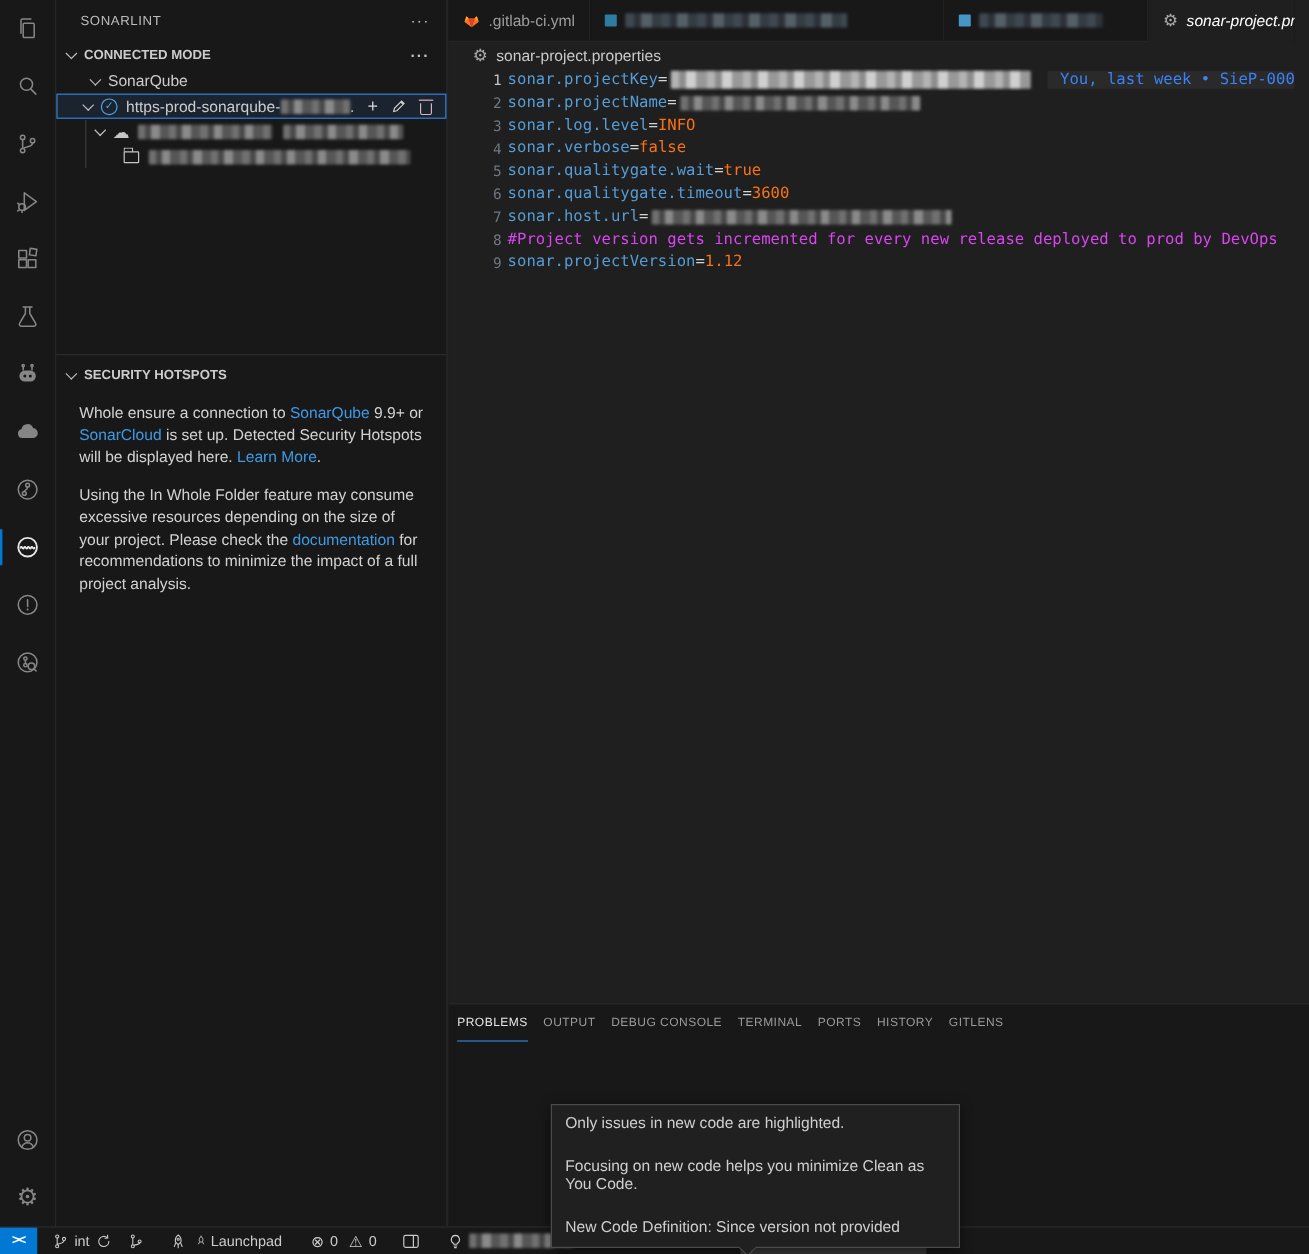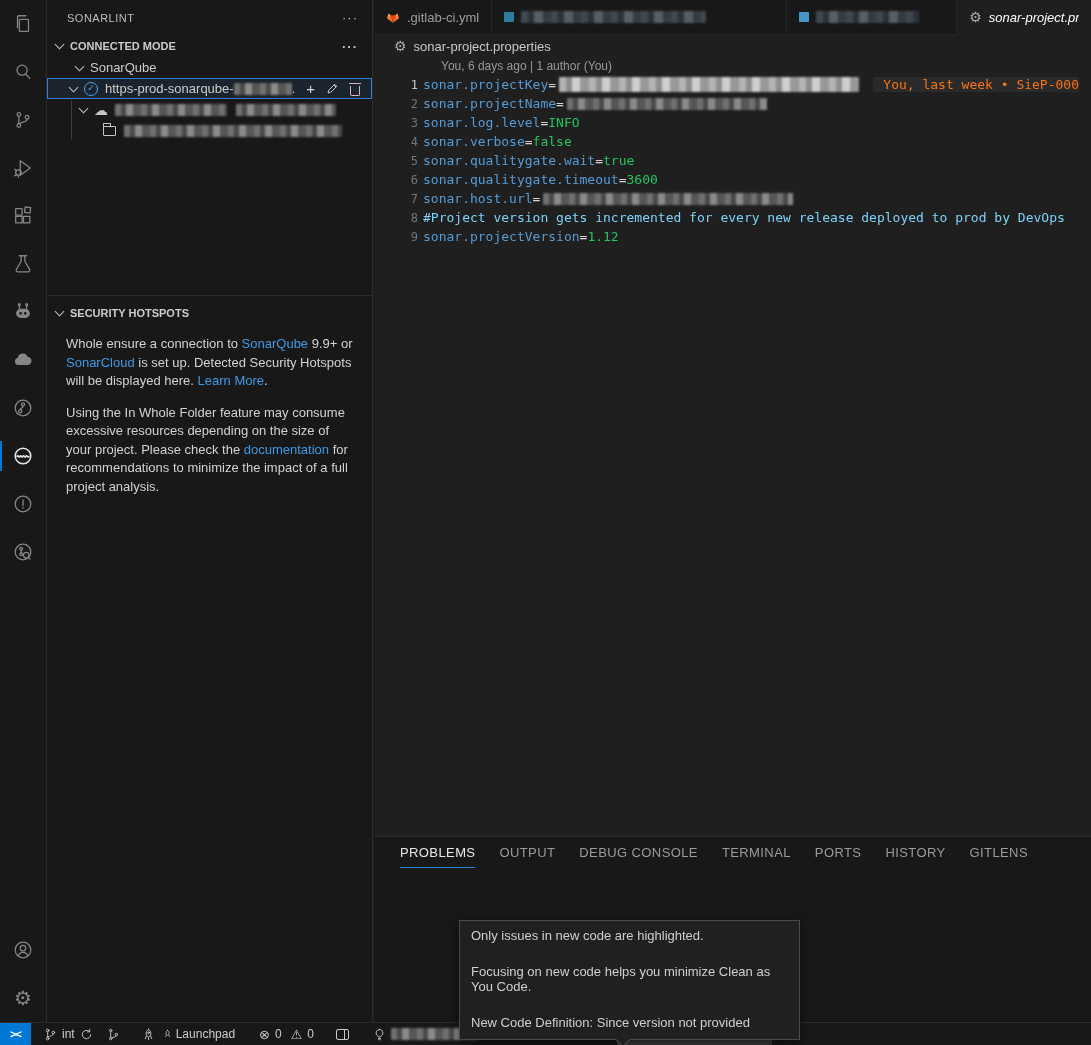--- a/index.html
+++ b/index.html
@@ -52,28 +52,28 @@
   .tab.active{background:#1f1f1f;color:#fff;font-style:italic;border-bottom:1px solid #1f1f1f;min-width:160px}
   .tabs .fill{flex:1;border-bottom:1px solid #252525}
   .sq{width:10px;height:10px;border-radius:1px;flex:none}
   .gearg{color:#a9abad;font-size:14px;line-height:1;font-style:normal}
   .bcrumb{height:22px;display:flex;align-items:center;gap:7px;padding-left:20px;font-size:13px;color:#c9c9c9}
   .blamehead{height:18px;display:flex;align-items:center;padding-left:67px;font-size:12px;color:#989898}
   .code{font-family:"DejaVu Sans Mono","Liberation Mono",monospace;font-size:13px}
   .cl{display:flex;align-items:center;height:19px;white-space:pre;overflow:hidden}
   .ln{width:44px;text-align:right;color:#6e7681;flex:none;font-size:12px}
   .ct{margin-left:5px;display:flex;align-items:center}
-  .k{color:#569cd6}.eq{color:#d4d4d4}.v{color:#22c55e}.cm{color:#7dd3fc}
+  .k{color:#569cd6}.eq{color:#d4d4d4}.v{color:#f97316}.cm{color:#d946ef}
   .cl .rx{margin-left:3px}
-  .blame{margin-left:auto;color:#f97316;background:rgba(255,255,255,.05);padding-left:10px;white-space:nowrap}
+  .blame{margin-left:auto;color:#3b82f6;background:rgba(255,255,255,.05);padding-left:10px;white-space:nowrap}
   .ln.cur{color:#c6c6c6}
 
   
   .panel{position:absolute;left:374px;top:836px;right:0;height:186px;background:#181818;border-top:1px solid #2b2b2b}
-  .ptabs{display:flex;align-items:stretch;height:31px;padding-left:26px;gap:24px;font-size:13px;color:#9b9b9b;letter-spacing:.4px}
+  .ptabs{display:flex;align-items:stretch;height:31px;padding-left:7px;gap:13px;font-size:10px;color:#9b9b9b;letter-spacing:.4px}
   .ptab{display:flex;align-items:center;border-bottom:1.5px solid transparent;cursor:pointer}
   .ptab.active{color:#e7e7e7;border-bottom-color:#2f81d7}
   .pmsg{padding:9px 0 0 19px;font-size:13px;color:#cccccc}
 
   
   .tooltip{position:absolute;left:459px;top:920px;width:341px;background:#202020;border:1px solid #4a4a4a;box-shadow:0 3px 10px rgba(0,0,0,.55);padding:7px 11px 9px;display:flex;flex-direction:column;gap:21px;font-size:13px;color:#cfcfcf;z-index:6}
   .tt-caret{position:absolute;left:158px;bottom:-6px;width:10px;height:10px;background:#202020;border-right:1px solid #4a4a4a;border-bottom:1px solid #4a4a4a;transform:rotate(45deg)}
 
   
   .sbar{position:absolute;left:0;top:1022px;width:1091px;height:23px;background:#181818;border-top:1px solid #2b2b2b;display:flex;align-items:stretch;font-size:12px;color:#cccccc;z-index:4}
@@ -277,23 +277,20 @@
       <span>sonar-project.properties</span>
     </div>
     <div class="fill"></div>
   </div>
 
   <div class="bcrumb">
     <span class="gearg">⚙</span>
     <span>sonar-project.properties</span>
   </div>
 
-  <div class="blamehead">
-    <span>You, 6 days ago | 1 author (You)</span>
-  </div>
 
   <div class="code">
     <div class="cl">
       <span class="ln cur">1</span>
       <span class="ct"><span class="k">sonar.projectKey</span><span class="eq">=</span><span class="rx light" style="width:300px"></span></span>
       <span class="blame">You, last week • SieP-000</span>
     </div>
     <div class="cl">
       <span class="ln">2</span>
       <span class="ct"><span class="k">sonar.projectName</span><span class="eq">=</span><span class="rx" style="width:200px"></span></span>

